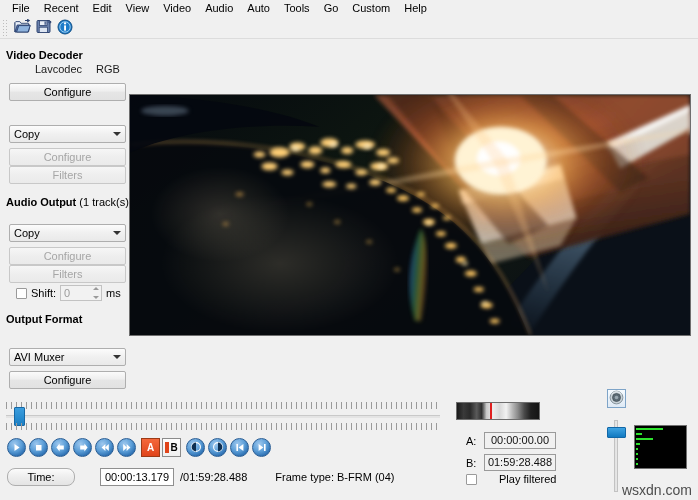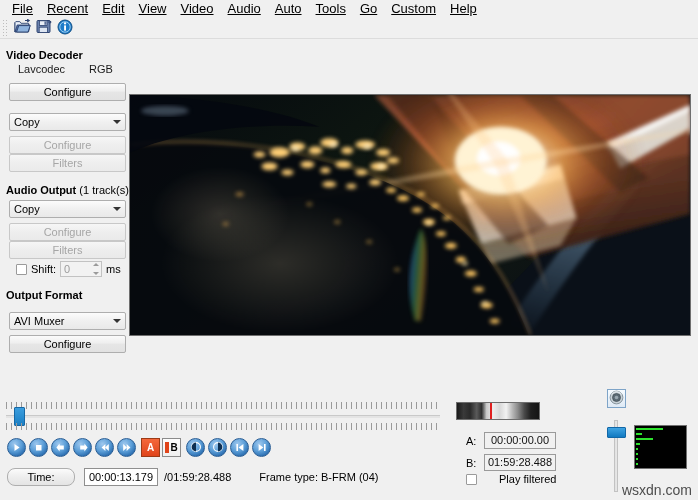--- a/index.html
+++ b/index.html
@@ -17,22 +17,22 @@
 
   
   #menubar {
     position: absolute; left: 0; top: 0; width: 698px; height: 17px;
     background: #f0f0f0;
     display: flex; align-items: center;
     padding-left: 5px;
   }
   .menu-item {
     padding: 1px 7px 2px 7px;
-    font-size: 13px; line-height: 13px;
-    color: #000; cursor: default; white-space: nowrap; text-decoration: underline;
+    font-size: 11px; line-height: 13px;
+    color: #000; cursor: default; white-space: nowrap;
   }
 
   
   #toolbar {
     position: absolute; left: 0; top: 17px; width: 698px; height: 22px;
     background: #f0f0f0;
     border-bottom: 1px solid #dcdcdc;
     display: flex; align-items: center;
   }
   .tb-grip {
@@ -50,43 +50,43 @@
   #leftpanel {
     position: absolute; left: 0; top: 39px; width: 135px; height: 355px;
     background: #f0f0f0;
   }
   .section-title {
     font-weight: bold; font-size: 11px; color: #000;
     margin: 0 0 2px 6px;
   }
   .codec-row {
     font-size: 11px; color: #1a1a1a;
-    margin: 0 0 4px 0; padding-left: 18px;
-    display: flex; gap: 24px;
+    margin: 0 0 4px 0; padding-left: 35px;
+    display: flex; gap: 14px;
   }
   .btn {
     display: block;
     width: 117px; height: 18px;
     margin: 0 auto 0 auto;
     background: linear-gradient(#fbfbfb, #eeeeee 45%, #e6e6e6 50%, #e2e2e2);
     border: 1px solid #aeaeae;
     border-radius: 2px;
     font-size: 11px; line-height: 16px;
     text-align: center; color: #000;
     cursor: default;
     padding: 0;
     font-family: "Liberation Sans", sans-serif;
   }
   .btn.disabled { color: #a6a6a6; border-color: #c8c8c8;
     background: linear-gradient(#f6f6f6, #eeeeee 50%, #eaeaea); }
 
   .combo {
     position: relative;
     width: 117px; height: 18px;
-    margin: 4px auto 5px auto;
+    margin: 16px auto 5px auto;
     background: linear-gradient(#fcfcfc, #f0f0f0 50%, #e9e9e9);
     border: 1px solid #aeaeae;
     border-radius: 2px;
     font-size: 11px; line-height: 16px;
     padding-left: 4px;
     color: #000; cursor: default;
     overflow: hidden;
   }
   .combo .arrow {
     position: absolute; right: 4px; top: 0; height: 16px;
@@ -208,21 +208,21 @@
     display: flex; align-items: center;
   }
   #time-label-btn {
     width: 68px; height: 18px;
     background: linear-gradient(#fbfbfb, #eeeeee 48%, #e4e4e4);
     border: 1px solid #aeaeae; border-radius: 8px;
     font-size: 11px; line-height: 16px; text-align: center;
     cursor: default;
   }
   #time-input {
-    width: 74px; height: 18px; margin-left: 9px;
+    width: 74px; height: 18px; margin-left: 25px;
     background: #fff; border: 1px solid #8f8f8f;
     font-size: 11px; line-height: 16px; text-align: center;
     color: #000;
     font-family: "Liberation Sans", sans-serif;
     padding: 0;
   }
   #total-time { margin-left: 6px; font-size: 11px; }
   #frametype { margin-left: 28px; font-size: 11px; }
 
   

